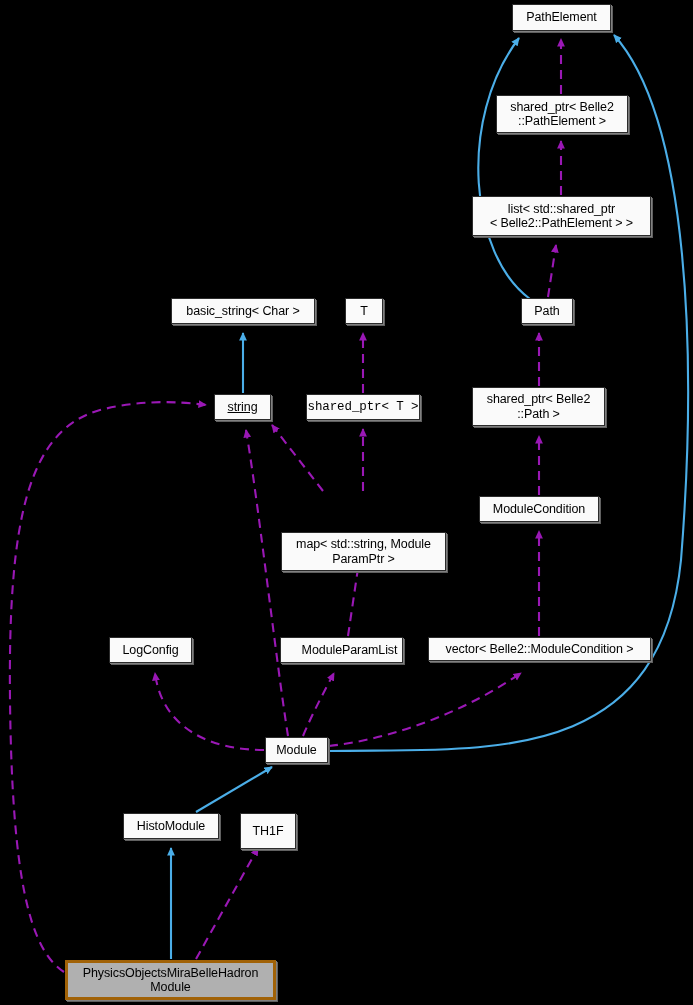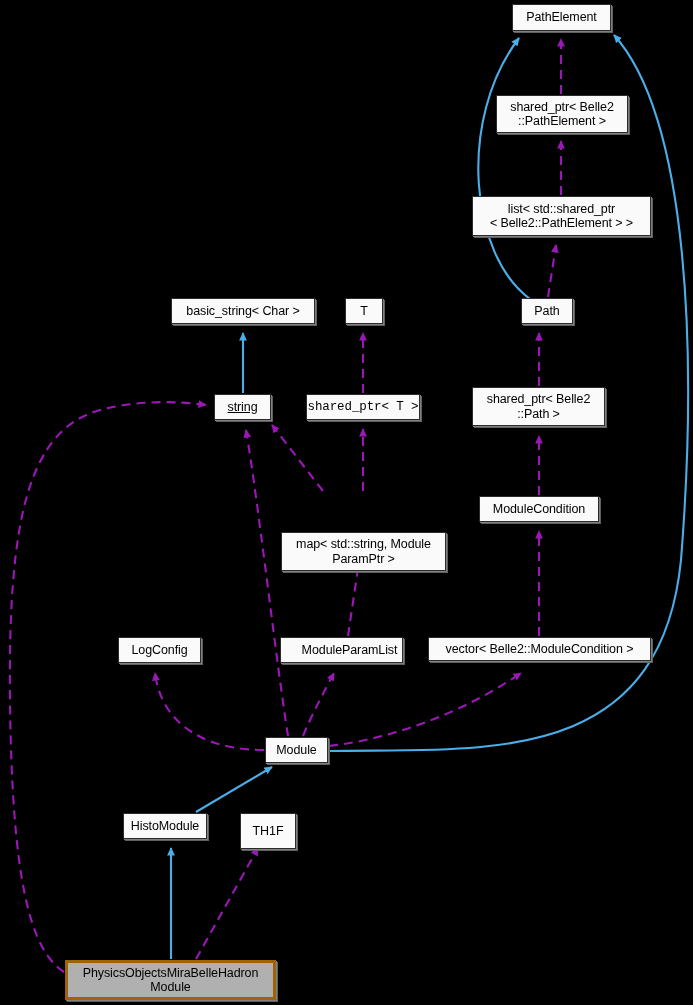--- a/index.html
+++ b/index.html
@@ -117,23 +117,23 @@
       <div class="node" style="left: 513px; top: 298px; width: 52px; height: 26px; margin-left: 8px;">Path</div>
       <div class="node" style="left: 171px; top: 298px; width: 144px; height: 26px;">basic_string&lt; Char &gt;</div>
       <div class="node" style="left: 345px; top: 298px; width: 38px; height: 26px;">T</div>
       <div class="node" style="left: 214px; top: 394px; width: 57px; height: 26px; text-decoration: underline;">string</div>
       <div class="node" style="left: 306px; top: 394px; width: 114px; height: 26px; font-family: Liberation Mono, monospace;">shared_ptr&lt; T &gt;</div>
       <div class="node" style="left: 472px; top: 387px; width: 133px; height: 39px;">shared_ptr&lt; Belle2
 ::Path &gt;</div>
       <div class="node" style="left: 281px; top: 492px; width: 165px; height: 39px; margin-top: 40px;">map&lt; std::string, Module
 ParamPtr &gt;</div>
       <div class="node" style="left: 479px; top: 496px; width: 120px; height: 26px;">ModuleCondition</div>
-      <div class="node" style="left: 118px; top: 637px; width: 83px; height: 26px; text-align: right;">LogConfig</div>
+      <div class="node" style="left: 109px; top: 637px; width: 83px; height: 26px; text-align: right;">LogConfig</div>
       <div class="node" style="left: 280px; top: 637px; width: 123px; height: 26px; padding-left: 16px;">ModuleParamList</div>
       <div class="node" style="left: 428px; top: 637px; width: 223px; height: 24px;">vector&lt; Belle2::ModuleCondition &gt;</div>
       <div class="node" style="left: 265px; top: 737px; width: 63px; height: 26px;">Module</div>
-      <div class="node" style="left: 123px; top: 813px; width: 84px; height: 26px;">HistoModule</div>
+      <div class="node" style="left: 123px; top: 813px; width: 96px; height: 26px;">HistoModule</div>
       <div class="node" style="left: 240px; top: 813px; width: 56px; height: 36px;">TH1F</div>
       <div class="node focus" style="left: 65px; top: 960px; width: 211px; height: 40px;">PhysicsObjectsMiraBelleHadron
 Module</div>
     </div>
 
 </div>
 
 </body></html>

